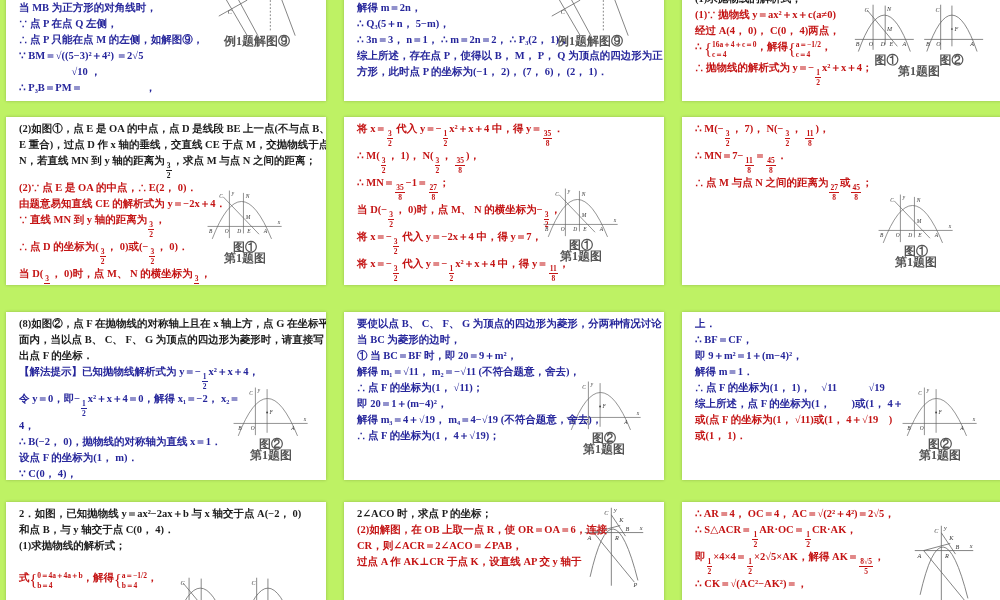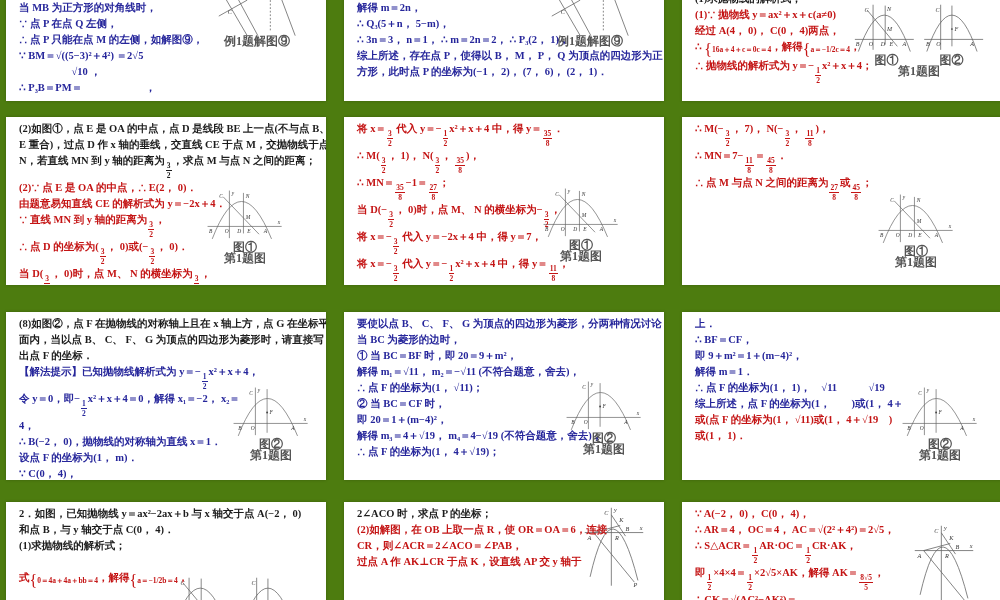--- a/index.html
+++ b/index.html
@@ -1,34 +1,34 @@
 <!DOCTYPE html>
 <html><head>
 <meta charset="utf-8">
 <style>
   html,body{margin:0;padding:0;background:#e7e7e7;}
-  .screen{position:relative;width:1000px;height:600px;background:#4d7c0f;overflow:hidden;
+  .screen{position:relative;width:1000px;height:600px;background:#bef264;overflow:hidden;
           font-family:"Liberation Serif","DejaVu Serif",serif;}
   .slide{position:absolute;width:320px;height:168px;background:#fff;overflow:hidden;
          box-shadow:0 0 3px rgba(0,0,0,.22);}
   .c1{left:6px}.c2{left:344px}.c3{left:682px}
   .r1{top:-67px}.r2{top:117px}.r3{top:312px}.r4{top:502px}
   .lines{position:relative;z-index:2;padding:4px 8px 0 13px;}
   .r1 .lines{padding-top:67px}
   .pt58 .lines{padding-top:58px}
   .line{font-size:10.5px;line-height:16px;font-weight:bold;white-space:nowrap;}
   .c-blue{color:#26269b}
   .c-red{color:#c41414}
   .c-black{color:#1c1c1c}
   .frac{display:inline-flex;flex-direction:column;align-items:center;vertical-align:-4px;
         font-size:7.5px;line-height:1.2;padding:0 1px;text-align:center;}
   .frac .num{border-bottom:1px solid currentColor;padding:0 1px;}
   .cases{display:inline-flex;align-items:center;vertical-align:-5px;}
   .cases .brace{font-size:16px;font-weight:normal;line-height:1;}
-  .cases .stk{display:inline-flex;flex-direction:row;font-size:7.5px;line-height:1.3;text-align:left;}
+  .cases .stk{display:inline-flex;flex-direction:column;font-size:7.5px;line-height:1.3;text-align:left;}
   .fig{position:absolute;z-index:1;}
   .fig svg{display:block;width:100%;}
   .fig line,.fig path{stroke:#666;stroke-width:.9;fill:none;}
   .fig circle{fill:#444;stroke:none;}
   .fig text{font-family:"Liberation Serif","DejaVu Serif",serif;font-style:italic;font-size:7px;fill:#333;stroke:none;}
   .figcap{font-size:12px;color:#555;text-align:center;line-height:11px;font-weight:bold;}
   .dualcap{display:flex;justify-content:space-around;}
   .fg-1{right:29px;top:60px;width:80px}
   .fg-2{right:34px;top:60px;width:80px}
   .fg-3{right:18px;top:70px;width:130px}
@@ -357,21 +357,20 @@
         <div class="figcap">第1题图</div>
       </div>
   </div>
   <div class="slide r3 c2">
     <div class="lines">
         <div class="line c-blue">要使以点 B、 C、 F、 G 为顶点的四边形为菱形，分两种情况讨论，</div>
         <div class="line c-blue">当 BC 为菱形的边时，</div>
         <div class="line c-blue">① 当 BC＝BF 时，即 20＝9＋m²，</div>
         <div class="line c-blue">解得 m₁＝√11， m₂＝−√11 (不符合题意，舍去)，</div>
         <div class="line c-blue">∴ 点 F 的坐标为(1， √11)；</div>
-        <div class="line c-blue">② 当 BC＝CF 时，</div>
         <div class="line c-blue">即 20＝1＋(m−4)²，</div>
         <div class="line c-blue">解得 m₃＝4＋√19， m₄＝4−√19 (不符合题意，舍去)，</div>
         <div class="line c-blue">∴ 点 F 的坐标为(1， 4＋√19)；</div>
       </div>
     <div class="fig fg-8">
         <svg viewBox="0 0 100 68">
           <line x1="2" y1="48" x2="97" y2="48"></line>
           <line x1="30" y1="2" x2="30" y2="63"></line>
           <path d="M8,64 Q45,-32 84,64"></path>
           <line x1="45" y1="4" x2="45" y2="60"></line>
@@ -488,21 +487,20 @@
           <text x="36" y="38">R</text>
           <text x="41" y="18">K</text>
           <text x="64" y="27">x</text>
           <text x="35" y="7">y</text>
           <text x="57" y="91">P</text>
         </svg>
       </div>
   </div>
   <div class="slide r4 c3">
     <div class="lines">
-        <div class="line c-red">∵ A(−2， 0)， C(0， 4)，</div>
         <div class="line c-red">∴ AR＝4， OC＝4， AC＝√(2²＋4²)＝2√5，</div>
         <div class="line c-red">∴ S△ACR＝<span class="frac">
             <span class="num">1</span>
             <span class="den">2</span>
           </span>AR·OC＝<span class="frac">
             <span class="num">1</span>
             <span class="den">2</span>
           </span>CR·AK，</div>
         <div class="line c-red">即<span class="frac">
             <span class="num">1</span>

